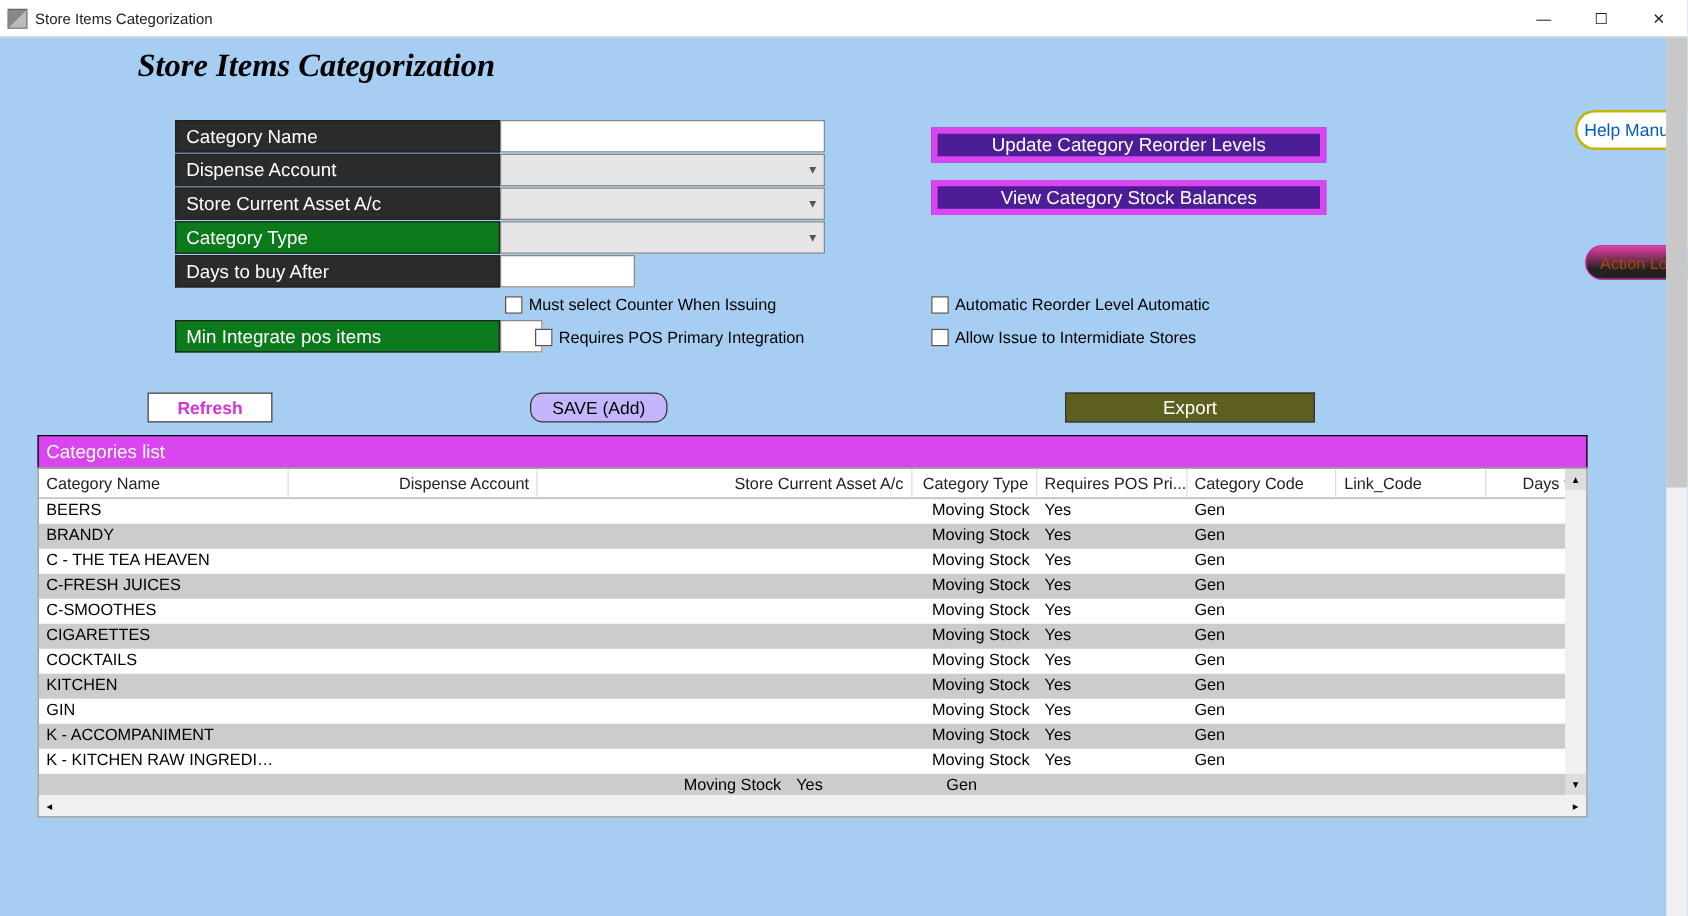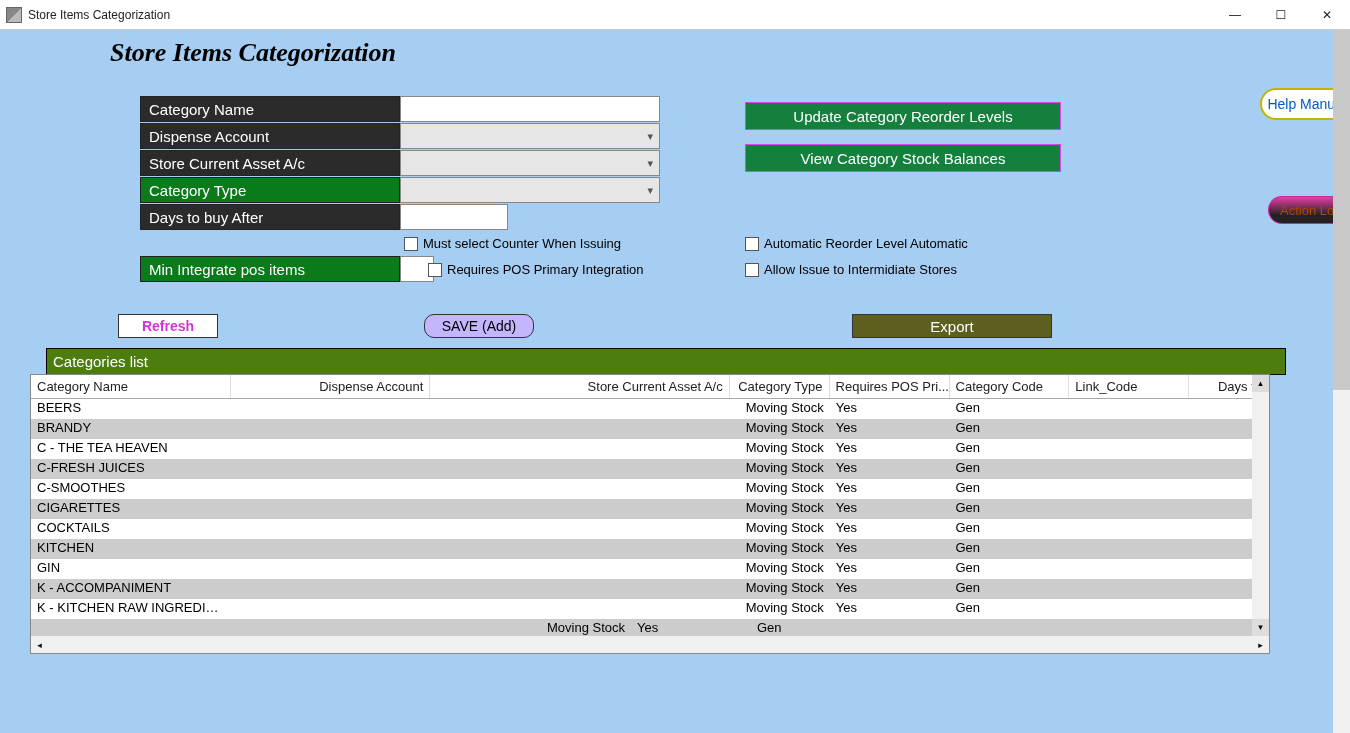--- a/index.html
+++ b/index.html
@@ -81,23 +81,23 @@
     position:relative;
   }
   .cmb::after{
     content:"▾";
     position:absolute; right:6px; top:50%;
     transform:translateY(-50%);
     color:#555; font-size:11px;
   }
 
   .olive-btn {
-    background:#15803d;
+    background:#4c1d95;
     color:#fff;
-    border:1px solid #d946ef;
+    border:5px solid #d946ef;
     font-size:15px;
     display:flex;
     align-items:center;
     justify-content:center;
     cursor:pointer;
   }
 
   .chk-row { position:absolute; display:flex; align-items:center; font-size:13px; color:#000; }
   .chk { width:14px; height:14px; border:1px solid #555; background:#fff; margin-right:5px; }
 
@@ -156,22 +156,22 @@
     color:#a84a00;
     font-size:13px;
     display:flex; align-items:center; justify-content:flex-end;
     padding-right:2px;
     overflow:hidden;
   }
 
   
   .grid-title {
     position:absolute;
-    left:46px;
-    background:#4d7c0f;
+    left:30px;
+    background:#d946ef;
     color:#fff;
     font-size:15px;
     padding:4px 6px;
     width:1240px;
     border:1px solid #000;
   }
   .grid {
     position:absolute;
     left:30px;
     width:1240px;

